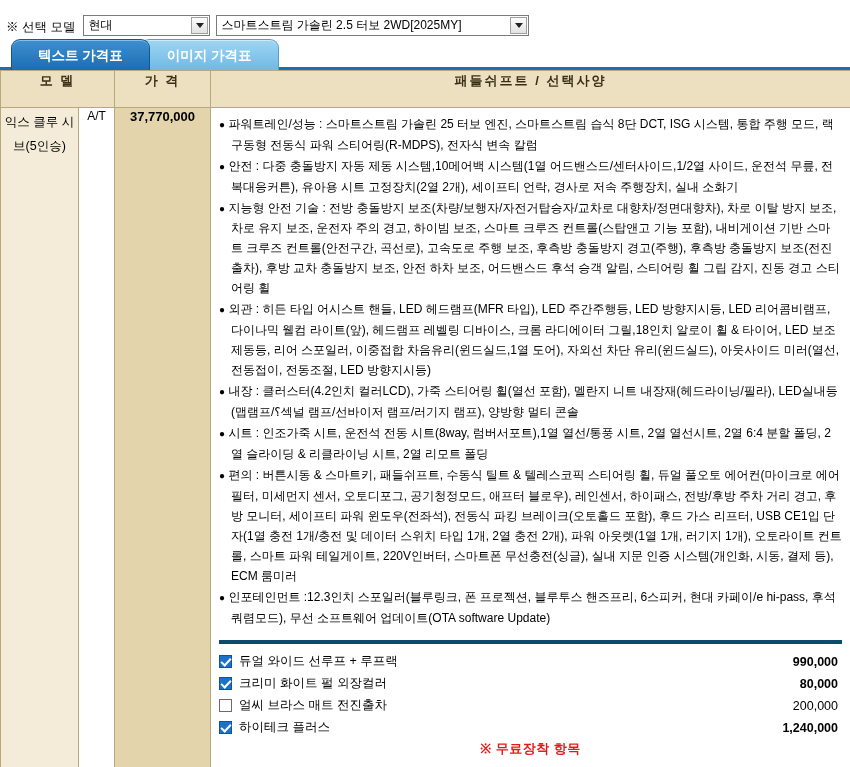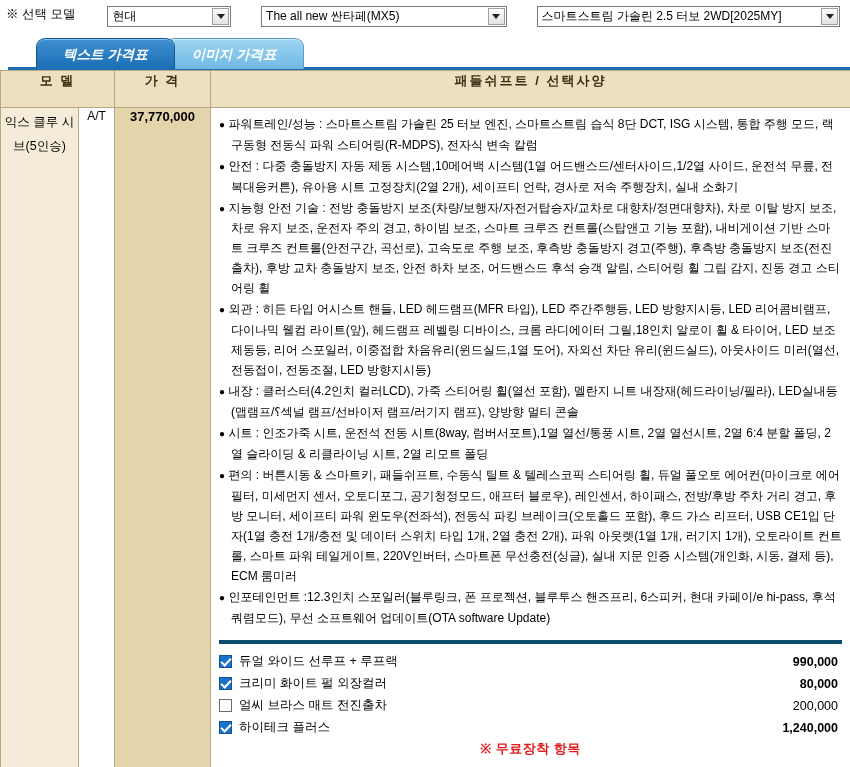--- a/index.html
+++ b/index.html
@@ -17,25 +17,24 @@
   }
   .page {
     position: relative;
     width: 850px;
     height: 767px;
   }
 
   
   .selector-bar {
     display: flex;
-    align-items: flex-start;
+    align-items: flex-end;
     height: 38px;
     padding: 6px 4px 2px 6px;
     box-sizing: border-box;
-    gap: 24px;
   }
   .selector-label {
     font-size: 12.5px;
     color: #000;
     margin-right: 8px;
     white-space: nowrap;
   }
   .sel {
     height: 21px;
     border: 1px solid #7b7b7b;
@@ -73,24 +72,23 @@
     border-top: 5px solid #222;
   }
   .sel-brand { width: 127px; }
   .sel-model { width: 253px; }
   .sel-trim { width: 313px; }
 
   
   .tabs {
     position: relative;
     height: 32px;
-    margin-left: 36px;
-    display: flex;
-    align-items: flex-start;
-    font-style: italic;
+    margin-left: 11px;
+    display: flex;
+    align-items: center;
   }
   .tab {
     height: 31px;
     line-height: 31px;
     padding: 0 26px;
     font-size: 13.5px;
     font-weight: bold;
     color: #ffffff;
     border-radius: 9px 9px 0 0;
     position: relative;
@@ -265,24 +263,20 @@
 <div class="page">
 
   <div class="selector-bar">
     <span class="selector-label">※ 선택 모델</span>
 
     <div class="sel sel-brand">
       <span>현대</span>
       <span class="arrowbox"></span>
     </div>
 
-    <div class="sel sel-model">
-      <span>The all new 싼타페(MX5)</span>
-      <span class="arrowbox"></span>
-    </div>
 
     <div class="sel sel-trim">
       <span>스마트스트림 가솔린 2.5 터보 2WD[2025MY]</span>
       <span class="arrowbox"></span>
     </div>
   </div>
 
   <div class="tabs">
     <div class="tab tab-active">텍스트 가격표</div>
     <div class="tab tab-inactive">이미지 가격표</div>

